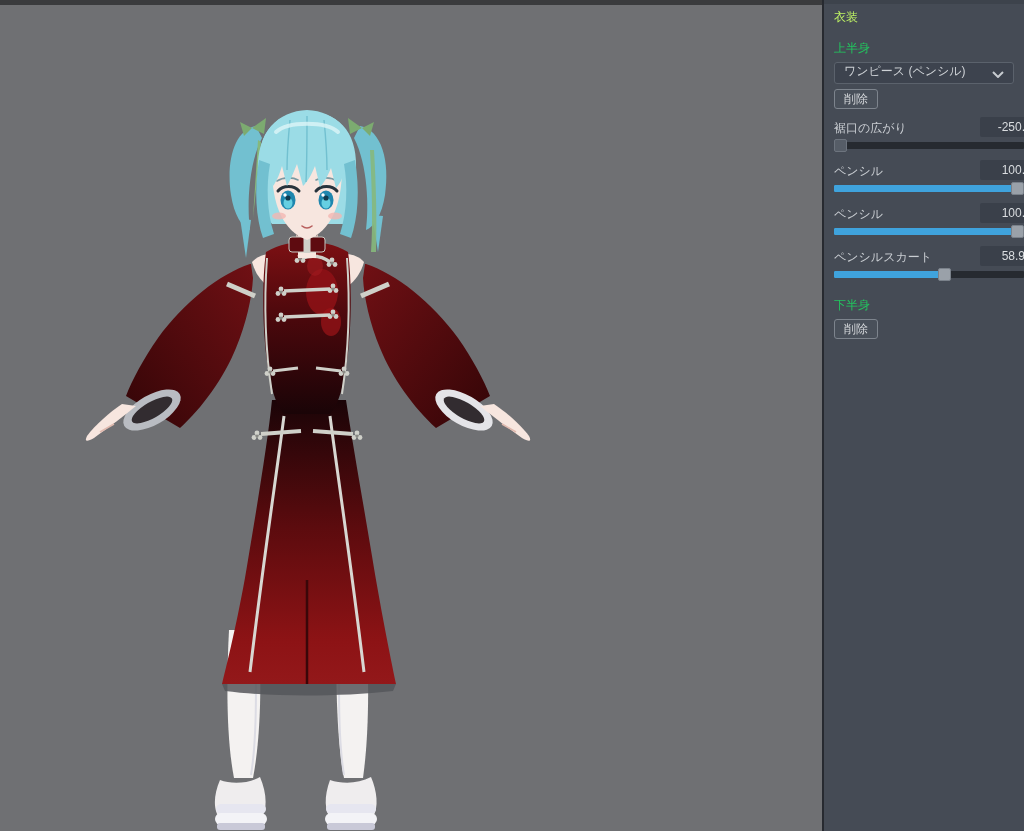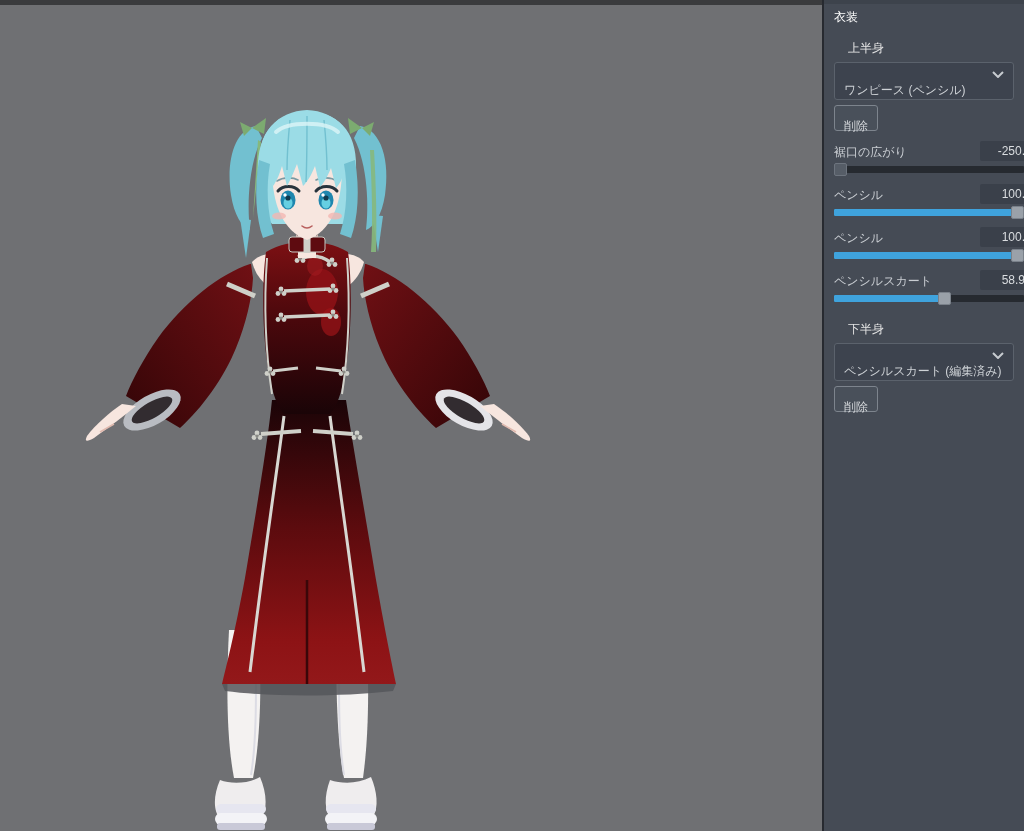--- a/index.html
+++ b/index.html
@@ -12,46 +12,46 @@
   .top-strip { position:absolute; left:0; top:0; width:822px; height:5px;
     background:#3a3b3d; z-index:5; }
   .char-svg { position:absolute; left:0; top:0; width:822px; height:831px; }
 
   
   .panel { position:absolute; left:822px; top:0; width:202px; height:831px;
     background:var(--panel-bg,#454b55); border-left:2px solid #272a30;
     overflow:hidden; color:#c9cdd2; font-size:12px; }
   .panel::before { content:""; position:absolute; left:0; top:0; right:0; height:4px;
     background:#3d434c; }
-  .panel-title { margin:9px 10px 0 10px; color:#ffffff; }
-  .section-label { margin:14px 10px 0 24px; color:#e5e5e5; }
-  .dropdown { position:relative; margin:5px 10px 0 10px; height:38px;
+  .panel-title { margin:9px 10px 0 10px; color:#bef264; }
+  .section-label { margin:14px 10px 0 10px; color:#22c55e; }
+  .dropdown { position:relative; margin:5px 10px 0 10px; height:22px;
     background:#3d434e; border:1px solid #5b626c; border-radius:3px;
-    display:flex; align-items:flex-end; padding:0 24px 0 9px; color:#ced2d6;
+    display:flex; align-items:flex-start; padding:0 24px 0 9px; color:#ced2d6;
     white-space:nowrap; cursor:pointer; }
   .dropdown .chev { position:absolute; right:9px; top:8px; width:12px; height:7px; }
-  .del-btn { display:inline-block; margin:5px 0 0 10px; height:20px; padding:12px 9px;
+  .del-btn { display:inline-block; margin:5px 0 0 10px; height:20px; padding:0 9px;
     background:#49505a; border:1px solid #7d848d; border-radius:3px;
     color:#d6d9dc; font-size:12px; font-family:inherit; cursor:pointer; }
 
   .param { position:relative; margin:9px 0 0 10px; width:192px; }
   .param-head { position:relative; height:18px; }
   .plabel { position:absolute; left:0; top:2px; color:#c9cdd2;text-align:center; }
   .pvalue { position:absolute; right:-14px; top:-1px; width:60px; height:20px;
     background:#3a404a; border-radius:2px; color:#dadde0; text-align:right;
     padding:3px 15px 0 0; }
   .slider { position:relative; margin-top:3px; width:190px; height:13px; cursor:pointer; }
   .slider::before { content:""; position:absolute; left:0; right:0; top:3px; height:7px;
     background:#262a30; border-radius:1px; }
   .slider-fill { position:absolute; left:0; top:3px; height:7px;
     background:var(--accent,#3fa3dd); border-radius:1px; }
   .slider-handle { position:absolute; top:0; width:13px; height:13px;
     background:#9aa1a9; border:1px solid #7a818a; border-radius:2px; }
   .param[data-i="0"] .slider-handle { background:#565d67; border-color:#6d747e; }
-  .lower-section { margin-top:16px; }
+  .lower-section { margin-top:16px;font-family:Liberation Mono, monospace; }
 </style>
 </head>
 <body>
 
 <div class="viewport">
   <svg class="char-svg" viewBox="0 0 822 831">
     <defs>
       <linearGradient id="bodiceG" x1="0" y1="0" x2="0" y2="1">
         <stop offset="0" stop-color="var(--dress-bright)"></stop>
         <stop offset="0.45" stop-color="var(--dress-mid)"></stop>
@@ -260,21 +260,15 @@
       <span class="pvalue">58.9</span>
     </div>
     <div class="slider">
       <div class="slider-fill" style="width: 59%;"></div>
         <div class="slider-handle" style="left: calc(59% - 7.67px);"></div>
     </div>
   </div>
 
   <div class="lower-section">
     <div class="section-label">下半身</div>
-    <div class="dropdown">
-      <span>ペンシルスカート (編集済み)</span>
-      <svg class="chev" viewBox="0 0 12 7">
-          <polyline points="1,1 6,6 11,1" fill="none" stroke="#c7cbd0" stroke-width="2"></polyline>
-        </svg>
-    </div>
     <button class="del-btn">削除</button>
   </div>
 </div>
 
 </body></html>

